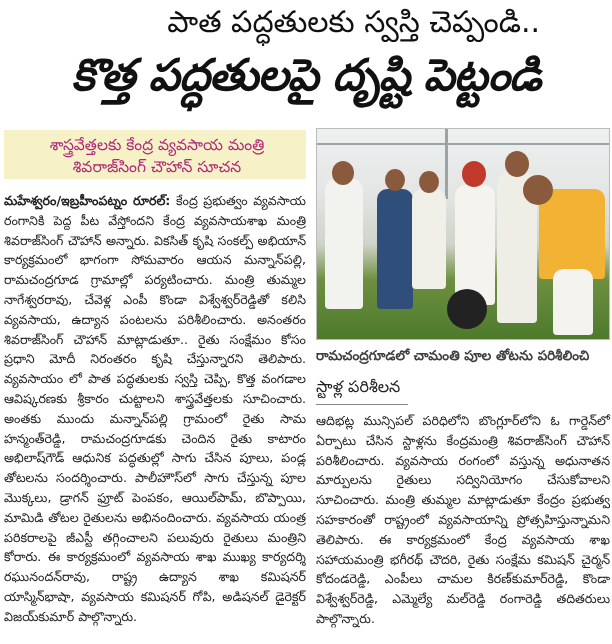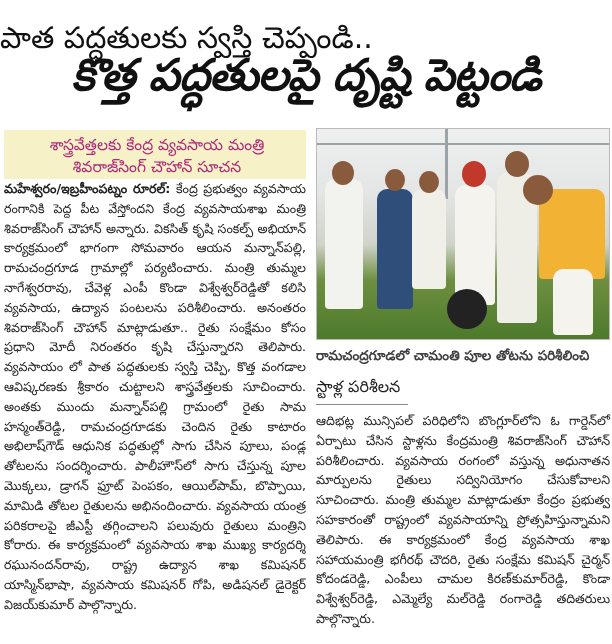--- a/index.html
+++ b/index.html
@@ -1,38 +1,38 @@
 <!DOCTYPE html>
 <html><head>
 <meta charset="utf-8">
 <style>
   html, body { margin:0; padding:0; }
   body {
     width:612px; height:644px; overflow:hidden; background:#ffffff;
     font-family:"DejaVu Sans", sans-serif; color:#1a1a1a; position:relative;
   }
   .headline1 {
-    position:absolute; left:0; top:18px; width:540px; text-align:left;
+    position:absolute; left:0; top:2px; width:540px; text-align:right;
     font-size:30px; line-height:40px; font-weight:normal; color:#111;
     white-space:nowrap;
   }
   .headline2 {
     position:absolute; left:0; top:46px; width:612px; text-align:center;
     font-size:44px; line-height:58px; font-weight:bold; color:#111;
     white-space:nowrap; letter-spacing:-1px;font-style:italic;
   }
   .col-left { position:absolute; left:4px; top:130px; width:302px; }
   .col-right { position:absolute; left:316px; top:128px; width:294px; }
   .subhead-box {
     background:#f7f1c7; padding:4px 0 5px 4px; text-align:center;
     color:#b0287a; font-size:15.5px; line-height:22px; height:40px;
   }
   .body-text {
     font-size:12.6px; line-height:19.8px; text-align:justify; color:#222;
-    margin-top:0;
+    margin-top:12px;
   }
   .dateline { font-weight:bold; }
   .photo {
     width:292px; height:210px; border:1px solid #bbb; position:relative; overflow:hidden;
     background:linear-gradient(180deg,#eef0f0 0%,#e3e6e4 30%,#cfd3c8 55%,#6e8f3f 72%,#4d7a2c 100%);
   }
   .photo .frame-bar { position:absolute; background:#9aa3a8; }
   .photo .person { position:absolute; border-radius:10px 10px 4px 4px; }
   .photo .head { position:absolute; border-radius:50%; background:#8a5a3c; }
   .caption {

